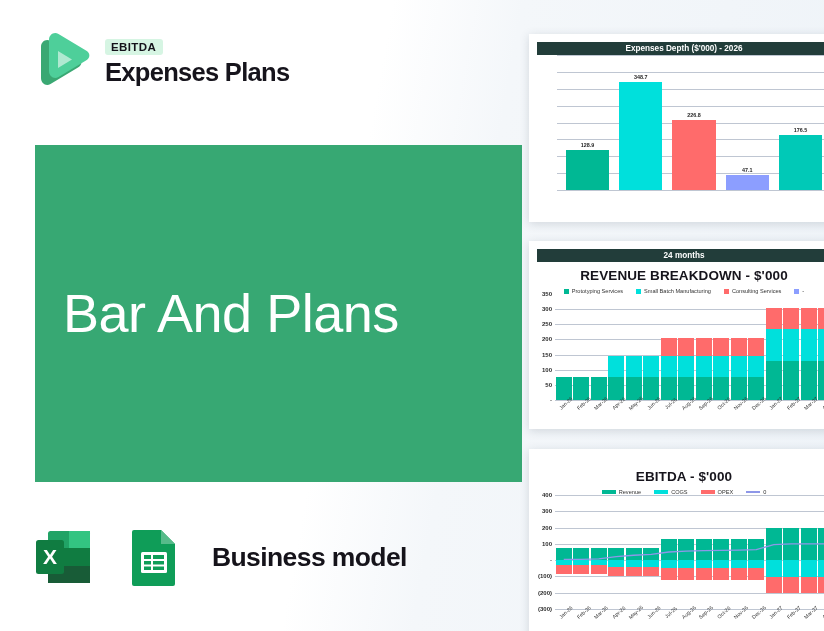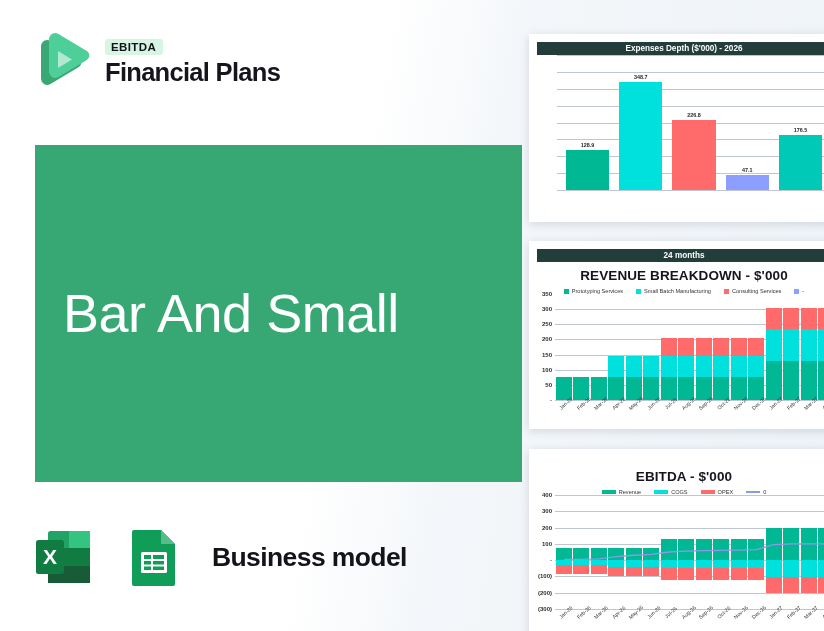--- a/index.html
+++ b/index.html
@@ -148,26 +148,26 @@
   <div class="brand">
     <div class="brand-logo">
       <svg viewBox="0 0 68 68" width="68" height="68">
         <path d="M14 20 C14 14.5 19 11.5 23.5 14 L51 30.5 C55.5 33 55.5 38 51 40.5 L23.5 57 C19 59.5 14 56.5 14 51 Z" fill="#3aa873"></path>
         <path d="M22 13 C22 7.5 27 4.5 31.5 7 L59 23.5 C63.5 26 63.5 31 59 33.5 L31.5 50 C27 52.5 22 49.5 22 44 Z" fill="#4ecf9a"></path>
         <path d="M31 24 L45 32.5 L31 41 Z" fill="#ffffff" opacity="0.55"></path>
       </svg>
     </div>
     <div class="brand-text">
       <div class="ready-badge">EBITDA</div>
-      <div class="brand-name">Financial Plans</div>
+      <div class="brand-name">Expenses Plans</div>
     </div>
   </div>
 
   <div class="hero-banner">
-    <div class="hero-title">Bar And Small</div>
+    <div class="hero-title">Bar And Plans</div>
   </div>
 
   <div class="footer-row">
     <div class="xls-icon">
       <svg viewBox="0 0 72 72" width="72" height="72">
         <rect x="20" y="10" width="42" height="52" rx="2.5" fill="#21a366"></rect>
         <rect x="41" y="10" width="21" height="17" fill="#33c481"></rect>
         <rect x="41" y="27" width="21" height="18" fill="#107c41"></rect>
         <rect x="41" y="45" width="21" height="17" fill="#185c37"></rect>
         <rect x="20" y="27" width="21" height="18" fill="#107c41"></rect>

